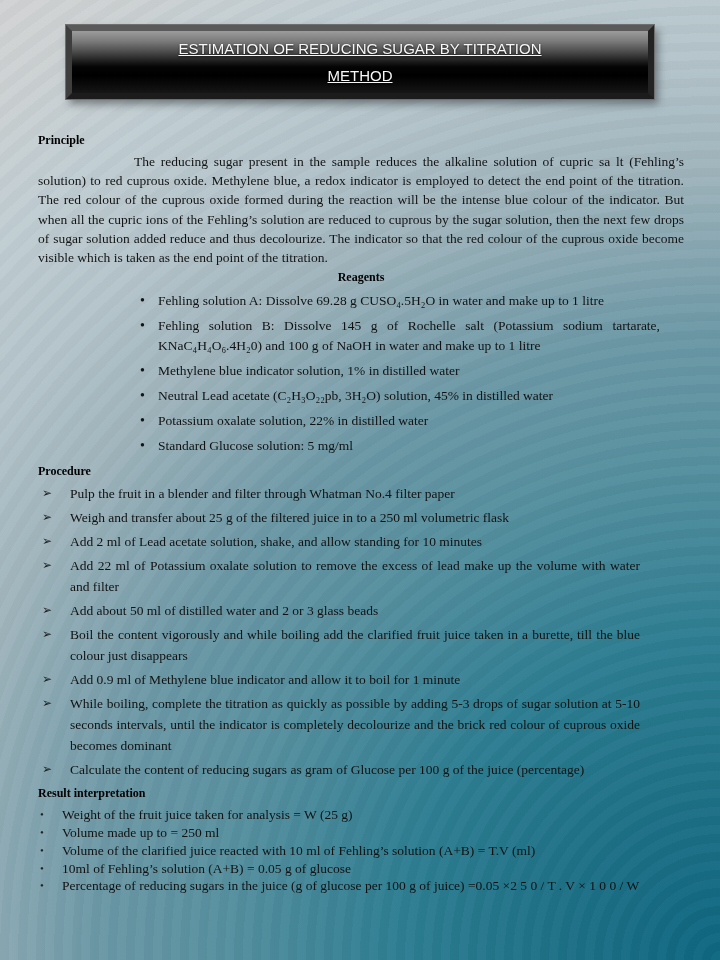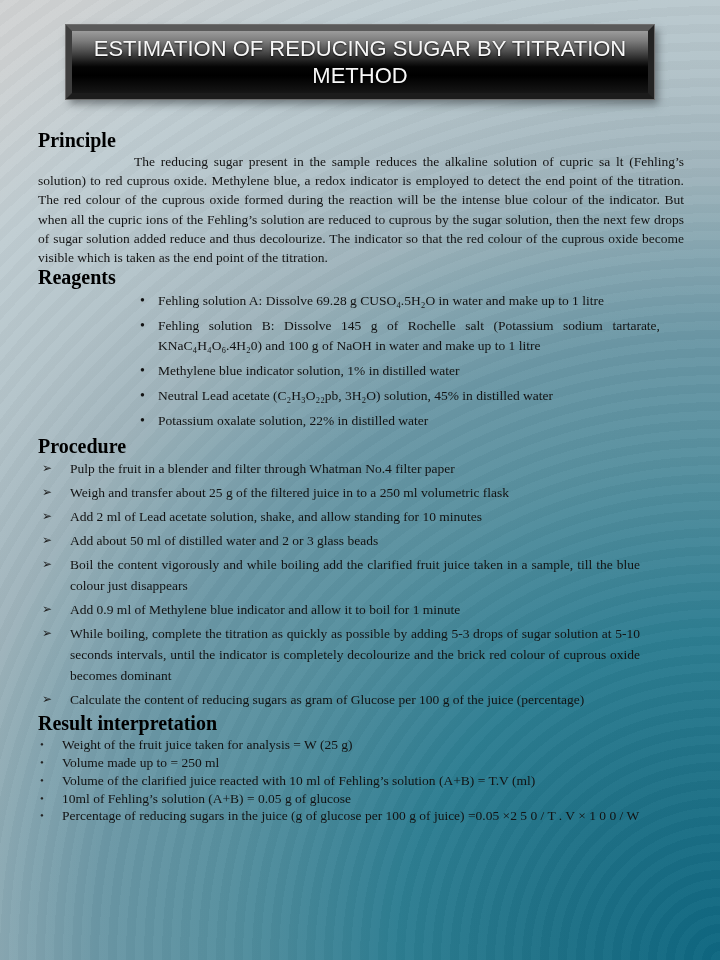--- a/index.html
+++ b/index.html
@@ -31,36 +31,37 @@
   }
   .banner-inner{
     width:100%;height:100%;
     background:linear-gradient(180deg,
       #9c9c9c 0%, #7c7c7c 16%, #4a4a4a 34%, #1a1a1a 50%,
       #040404 58%, #000 72%, #0c0c0c 88%, #161616 100%);
     display:flex;flex-direction:column;justify-content:center;align-items:center;
   }
   .banner-line{
     font-family:"Liberation Sans","DejaVu Sans",sans-serif;
-    font-size:22px;line-height:27px;color:#f7f7f7;
+    font-size:15px;line-height:27px;color:#f7f7f7;
     text-shadow:0 1px 2px rgba(0,0,0,0.8);
     white-space:nowrap;
+    text-decoration:underline;
   }
   
   .content{position:absolute;top:0;left:0;right:0;z-index:1;
     padding:130px 36px 0 38px;font-size:13.5px;}
   h2.sec{
-    font-size:20px;font-weight:bold;color:#000;margin:0;line-height:20px;
+    font-size:12px;font-weight:bold;color:#000;margin:0;line-height:20px;
   }
   .principle-body{
     margin:2px 0 0 0;text-align:justify;line-height:19.2px;
     text-indent:96px;color:#141414;
   }
   
-  .reagents-head{margin-top:14px;}
+  .reagents-head{margin-top:14px;text-align:center;}
   ul.reagents{
     list-style:none;margin:4px 0 0 102px;padding:0 24px 0 0;
   }
   ul.reagents li{
     position:relative;padding-left:18px;margin-bottom:5px;
     line-height:20px;text-align:justify;
   }
   ul.reagents li::before{
     content:"•";position:absolute;left:0;top:0;font-size:14px;
   }
@@ -105,29 +106,31 @@
     <h2 class="sec">Principle</h2>
     <p class="principle-body">The reducing sugar present in the sample reduces the alkaline solution of cupric sa lt (Fehling’s solution) to red cuprous oxide. Methylene blue, a redox indicator is employed to detect the end point of the titration. The red colour of the cuprous oxide formed during the reaction will be the intense blue colour of the indicator. But when all the cupric ions of the Fehling’s solution are reduced to cuprous by the sugar solution, then the next few drops of sugar solution added reduce and thus decolourize. The indicator so that the red colour of the cuprous oxide become visible which is taken as the end point of the titration.</p>
 
     <h2 class="sec reagents-head">Reagents</h2>
     <ul class="reagents">
       <li>Fehling solution A: Dissolve 69.28 g CUSO₄.5H₂O in water and make up to 1 litre</li>
       <li>Fehling solution B: Dissolve 145 g of Rochelle salt (Potassium sodium tartarate, KNaC₄H₄O₆.4H₂0) and 100 g of NaOH in water and make up to 1 litre</li>
       <li>Methylene blue indicator solution, 1% in distilled water</li>
       <li>Neutral Lead acetate (C₂H₃O₂₂pb, 3H₂O) solution, 45% in distilled water</li>
       <li>Potassium oxalate solution, 22% in distilled water</li>
+      <li>Standard Glucose solution: 5 mg/ml</li>
     </ul>
 
     <h2 class="sec procedure-head">Procedure</h2>
     <ul class="procedure">
       <li>Pulp the fruit in a blender and filter through Whatman No.4 filter paper</li>
       <li>Weigh and transfer about 25 g of the filtered juice in to a 250 ml volumetric flask</li>
       <li>Add 2 ml of Lead acetate solution, shake, and allow standing for 10 minutes</li>
+      <li>Add 22 ml of Potassium oxalate solution to remove the excess of lead make up the volume with water and filter</li>
       <li>Add about 50 ml of distilled water and 2 or 3 glass beads</li>
-      <li>Boil the content vigorously and while boiling add the clarified fruit juice taken in a sample, till the blue colour just disappears</li>
+      <li>Boil the content vigorously and while boiling add the clarified fruit juice taken in a burette, till the blue colour just disappears</li>
       <li>Add 0.9 ml of Methylene blue indicator and allow it to boil for 1 minute</li>
       <li>While boiling, complete the titration as quickly as possible by adding 5-3 drops of sugar solution at 5-10 seconds intervals, until the indicator is completely decolourize and the brick red colour of cuprous oxide becomes dominant</li>
       <li>Calculate the content of reducing sugars as gram of Glucose per 100 g of the juice (percentage)</li>
     </ul>
 
     <h2 class="sec results-head">Result interpretation</h2>
     <ul class="results">
       <li>Weight of the fruit juice taken for analysis = W (25 g)</li>
       <li>Volume made up to = 250 ml</li>
       <li>Volume of the clarified juice reacted with 10 ml of Fehling’s solution (A+B) = T.V (ml)</li>

